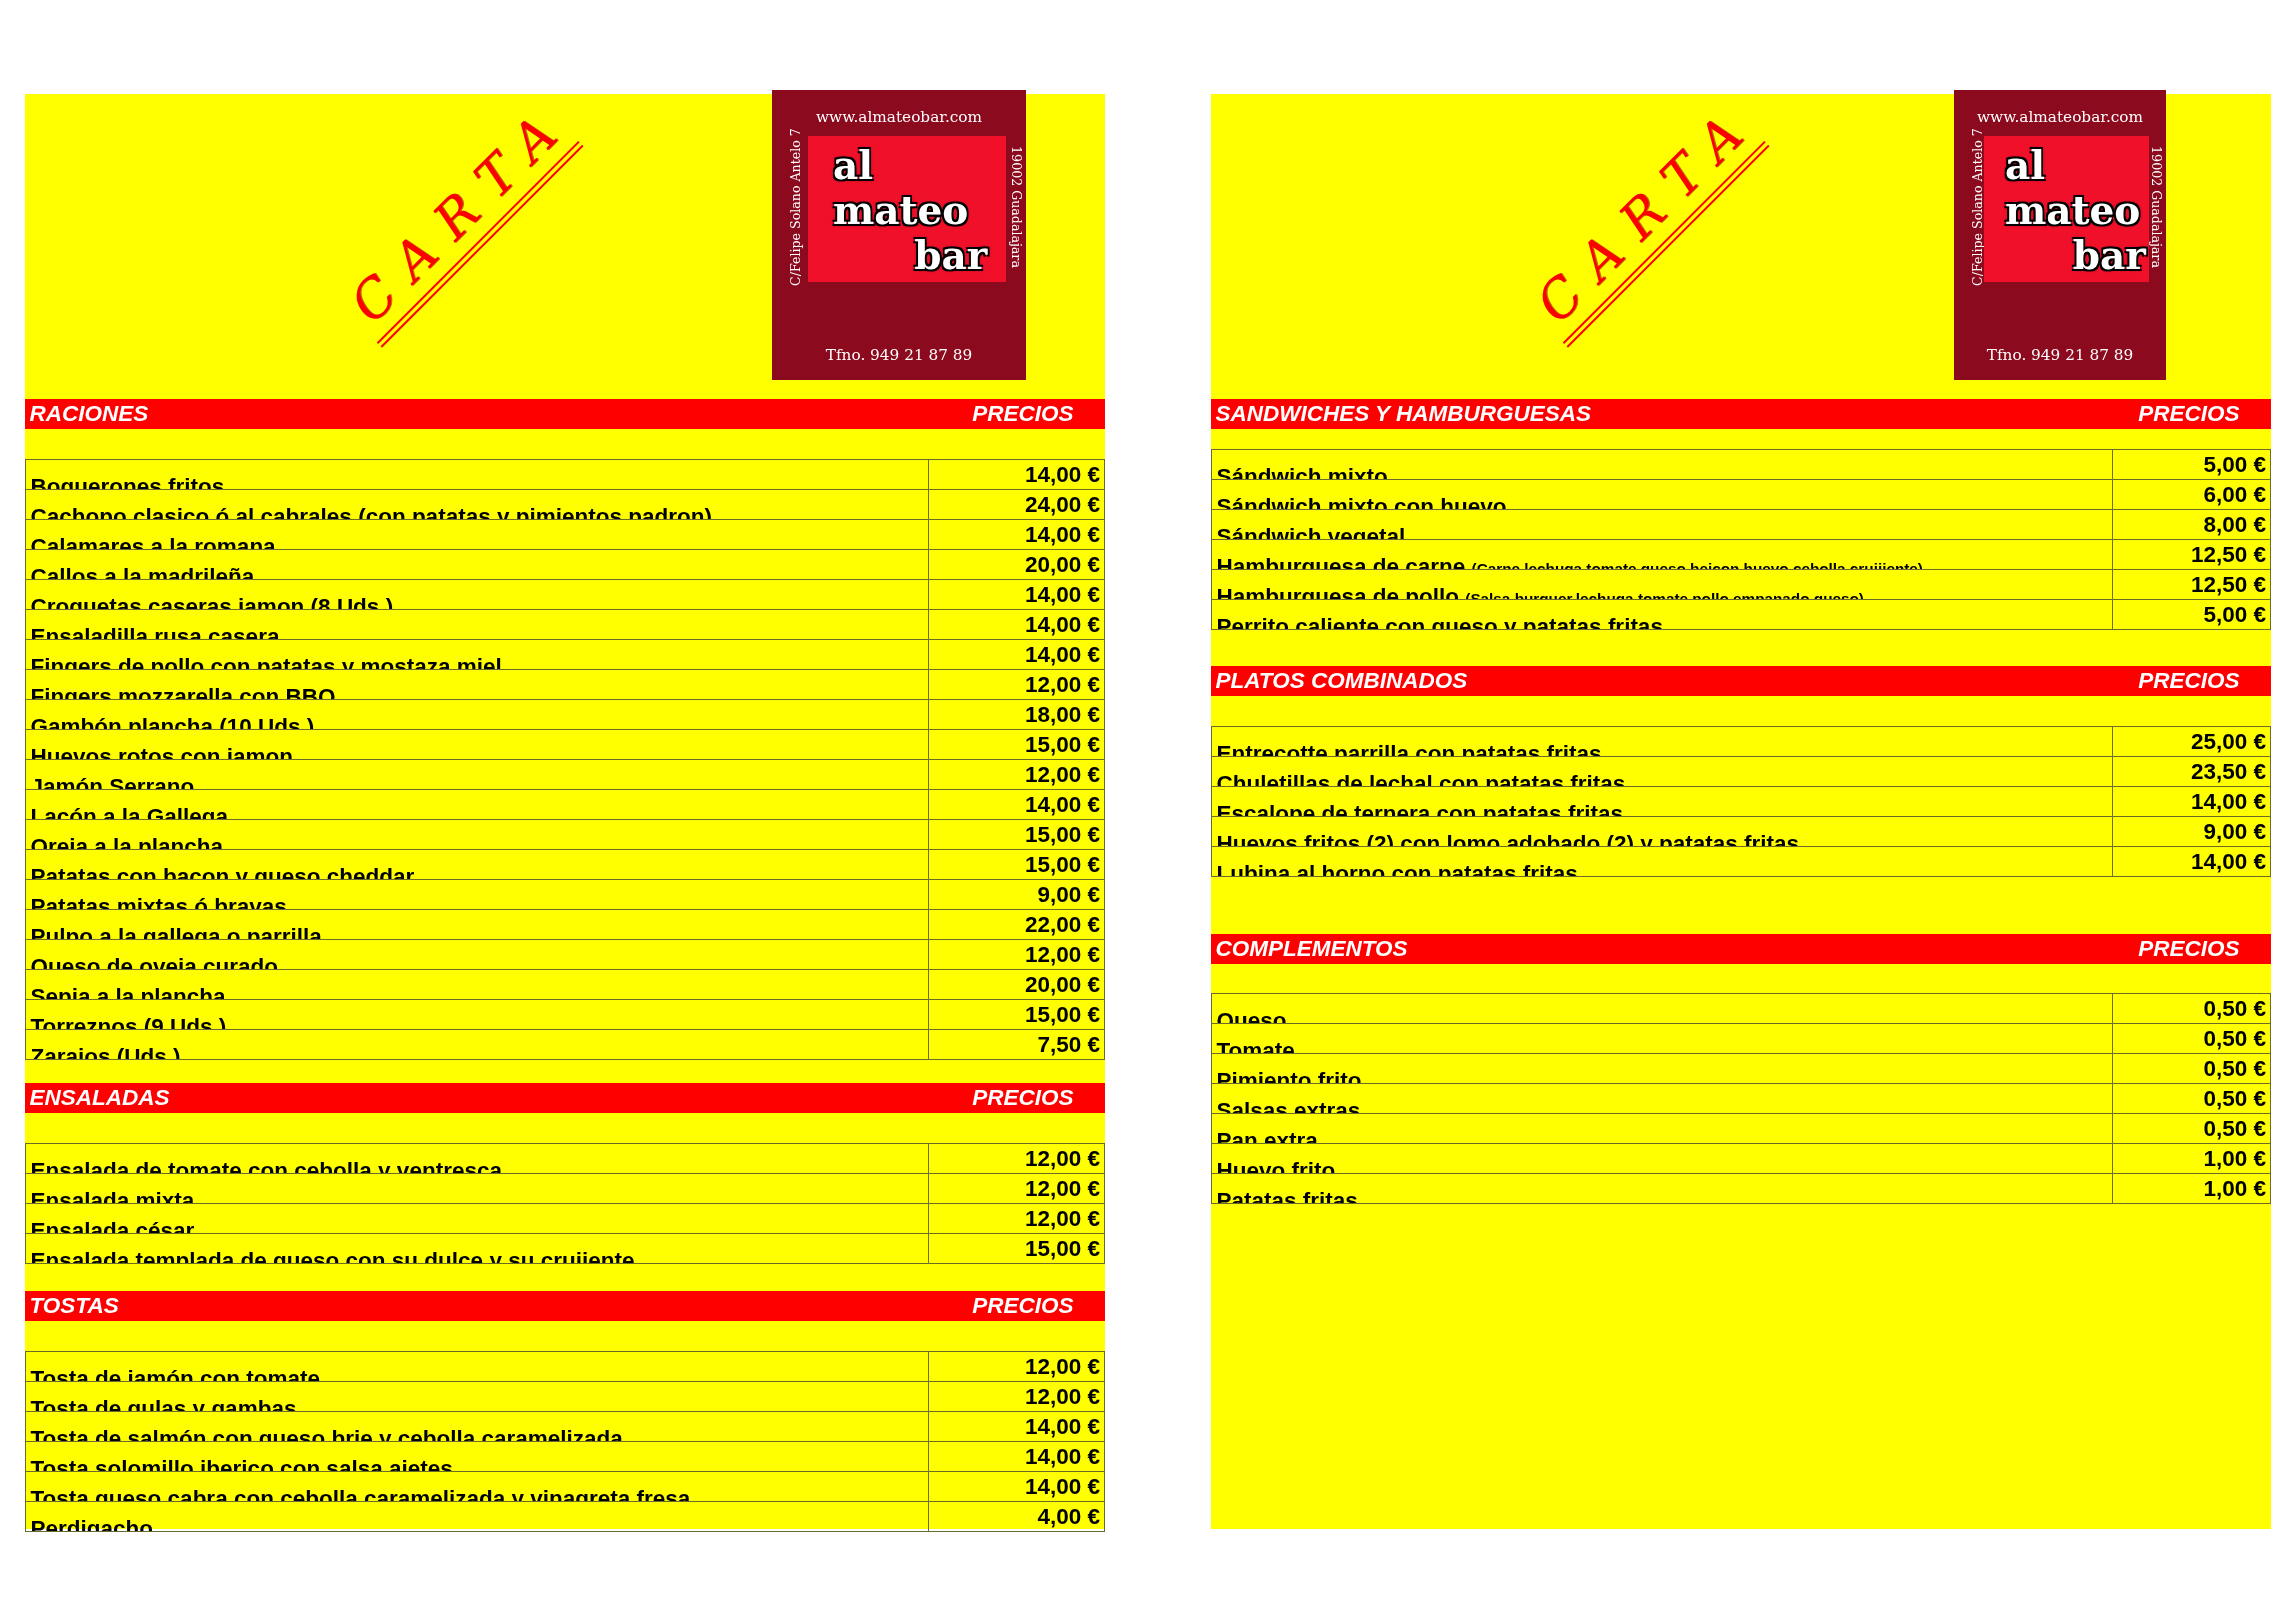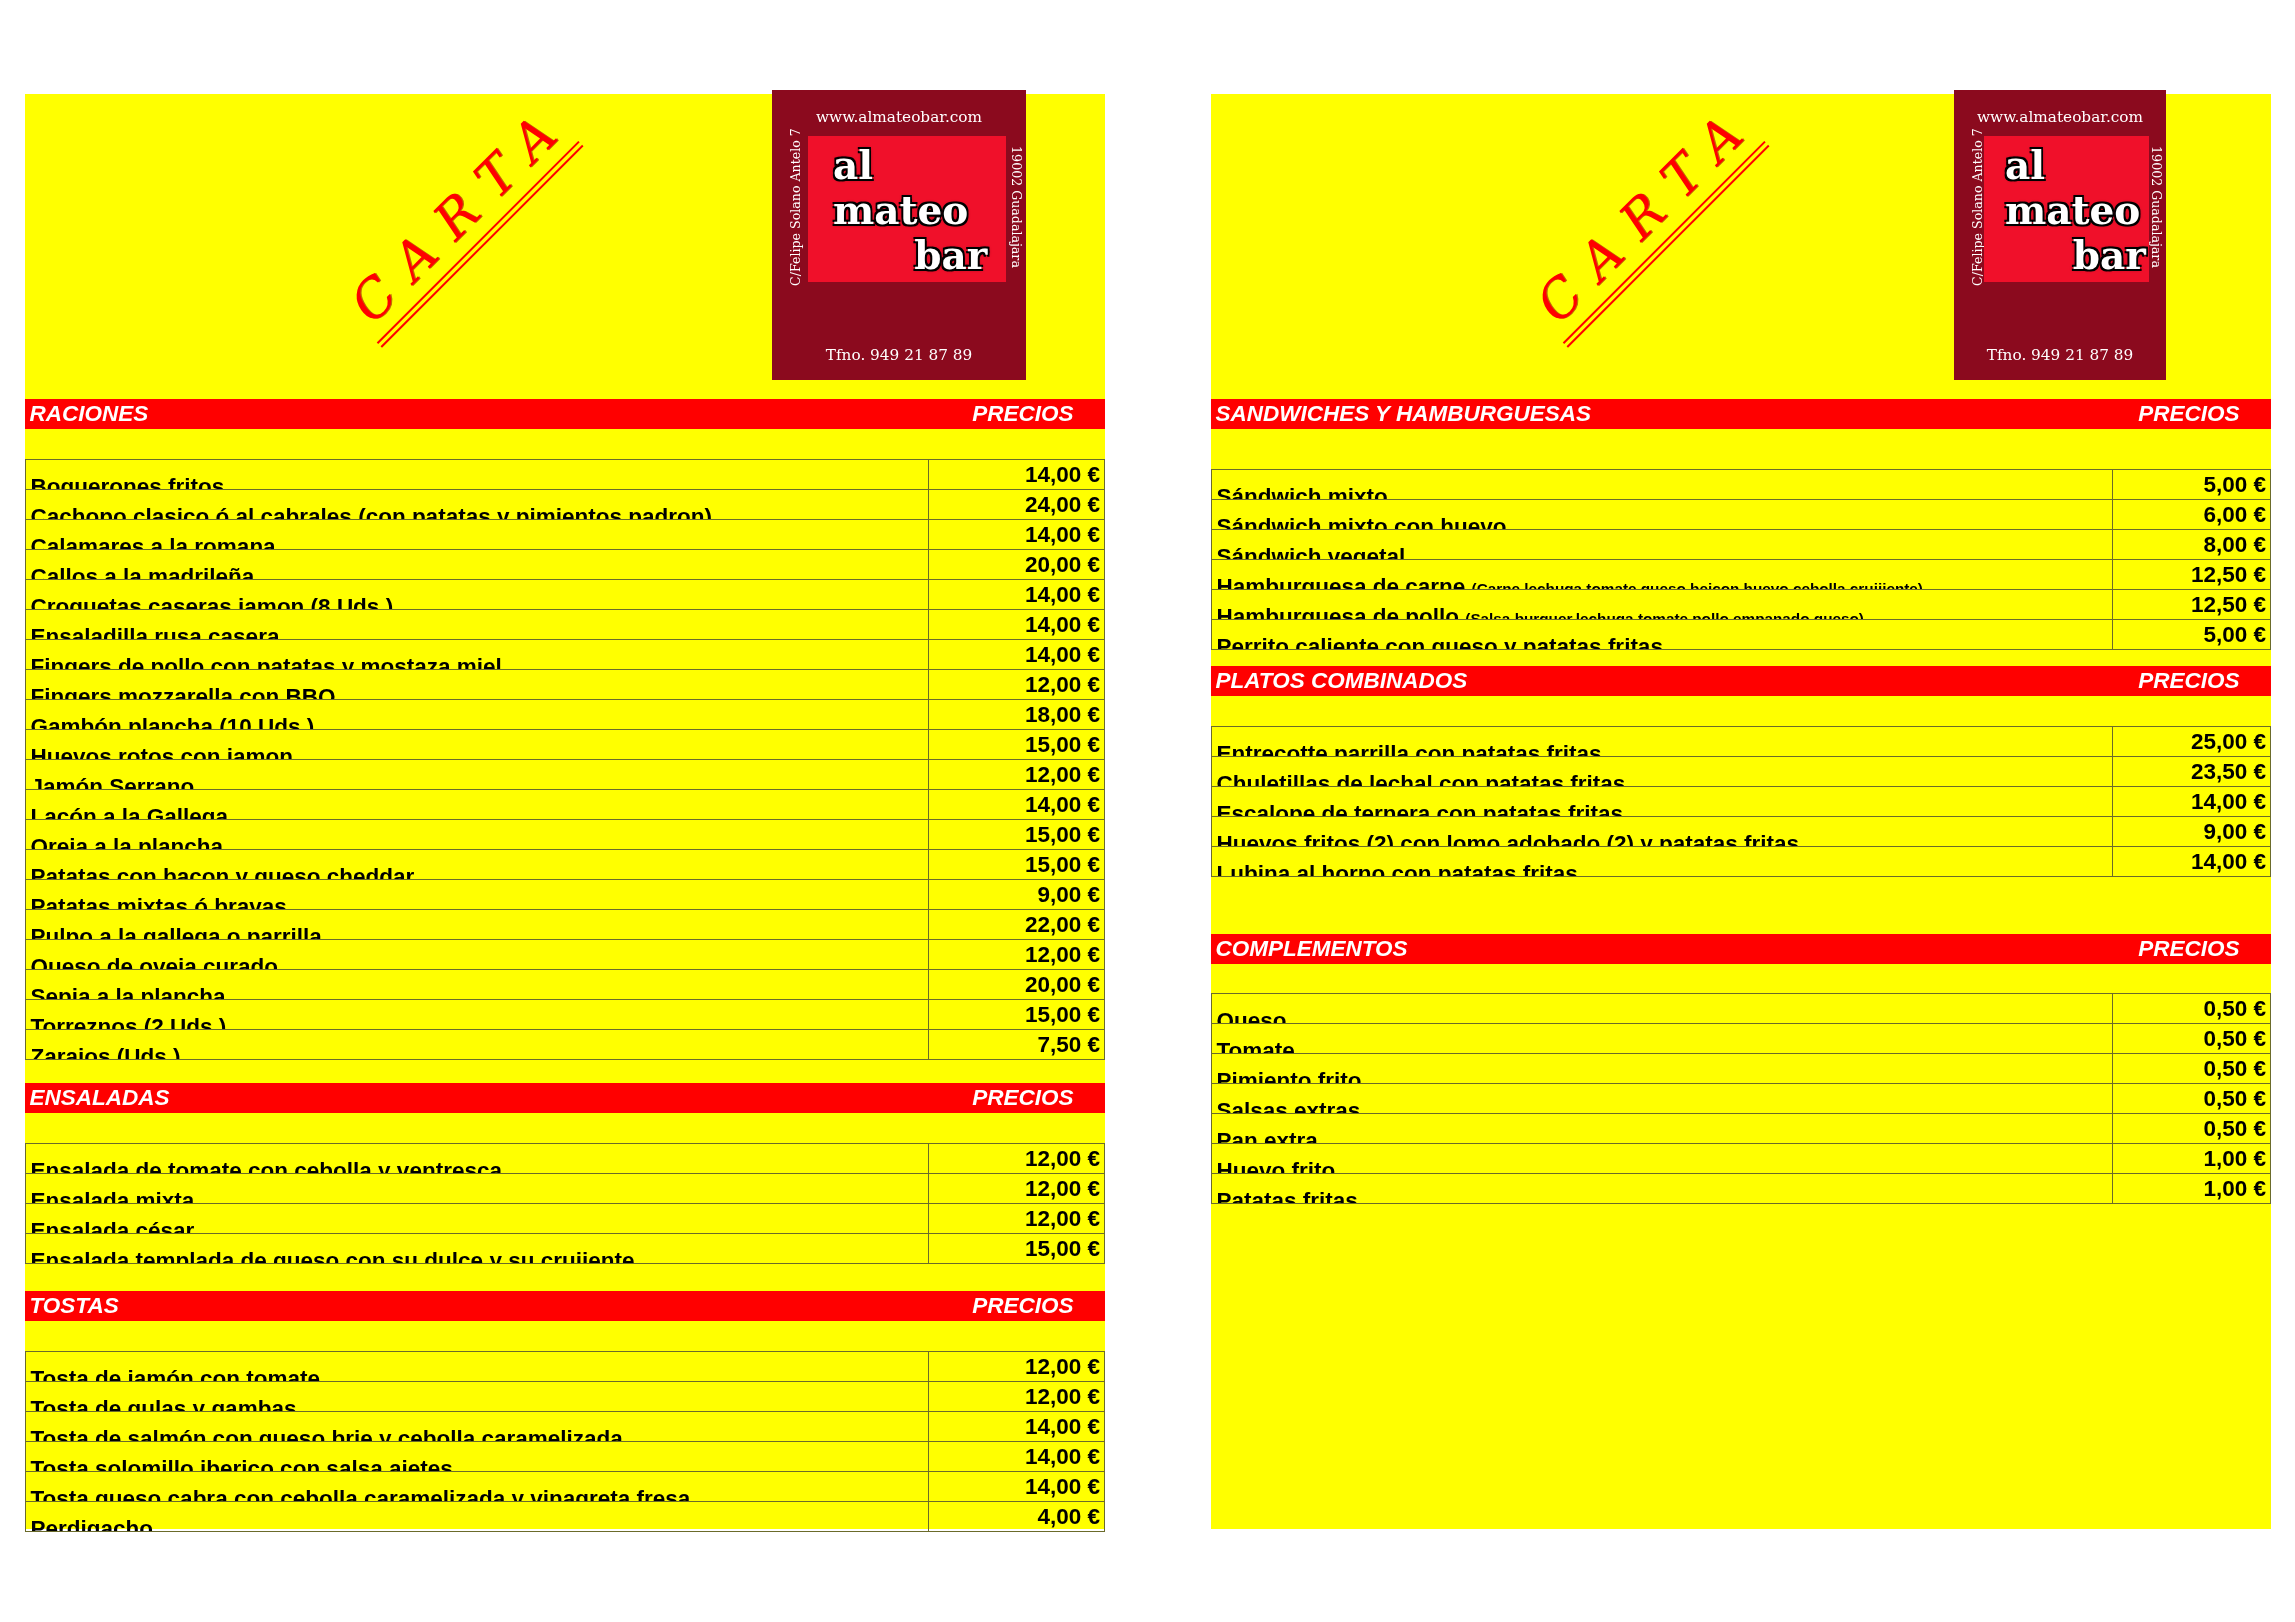--- a/index.html
+++ b/index.html
@@ -125,21 +125,21 @@
       </div>
       <div class="row">
         <div class="name"><span>Queso de oveja curado</span></div>
         <div class="price">12,00 €</div>
       </div>
       <div class="row">
         <div class="name"><span>Sepia a la plancha</span></div>
         <div class="price">20,00 €</div>
       </div>
       <div class="row">
-        <div class="name"><span>Torreznos (2 Uds.)</span></div>
+        <div class="name"><span>Torreznos (9 Uds.)</span></div>
         <div class="price">15,00 €</div>
       </div>
       <div class="row">
         <div class="name"><span>Zarajos (Uds.)</span></div>
         <div class="price">7,50 €</div>
       </div>
     </div>
 
   <div class="sec-header" style="top:989px">
     <span class="title">ENSALADAS</span>
@@ -206,21 +206,21 @@
     <div class="brand b1">al</div>
     <div class="brand b2">mateo</div>
     <div class="brand b3">bar</div>
     <div class="tel">Tfno. 949 21 87 89</div>
   </div>
 
   <div class="sec-header" style="top:305px">
     <span class="title">SANDWICHES Y HAMBURGUESAS</span>
     <span class="prices">PRECIOS</span>
   </div>
-  <div class="table" style="top:375px">
+  <div class="table" style="top:355px">
       <div class="row">
         <div class="name"><span>Sándwich mixto</span></div>
         <div class="price">5,00 €</div>
       </div>
       <div class="row">
         <div class="name"><span>Sándwich mixto con huevo</span></div>
         <div class="price">6,00 €</div>
       </div>
       <div class="row">
         <div class="name"><span>Sándwich vegetal</span></div>

